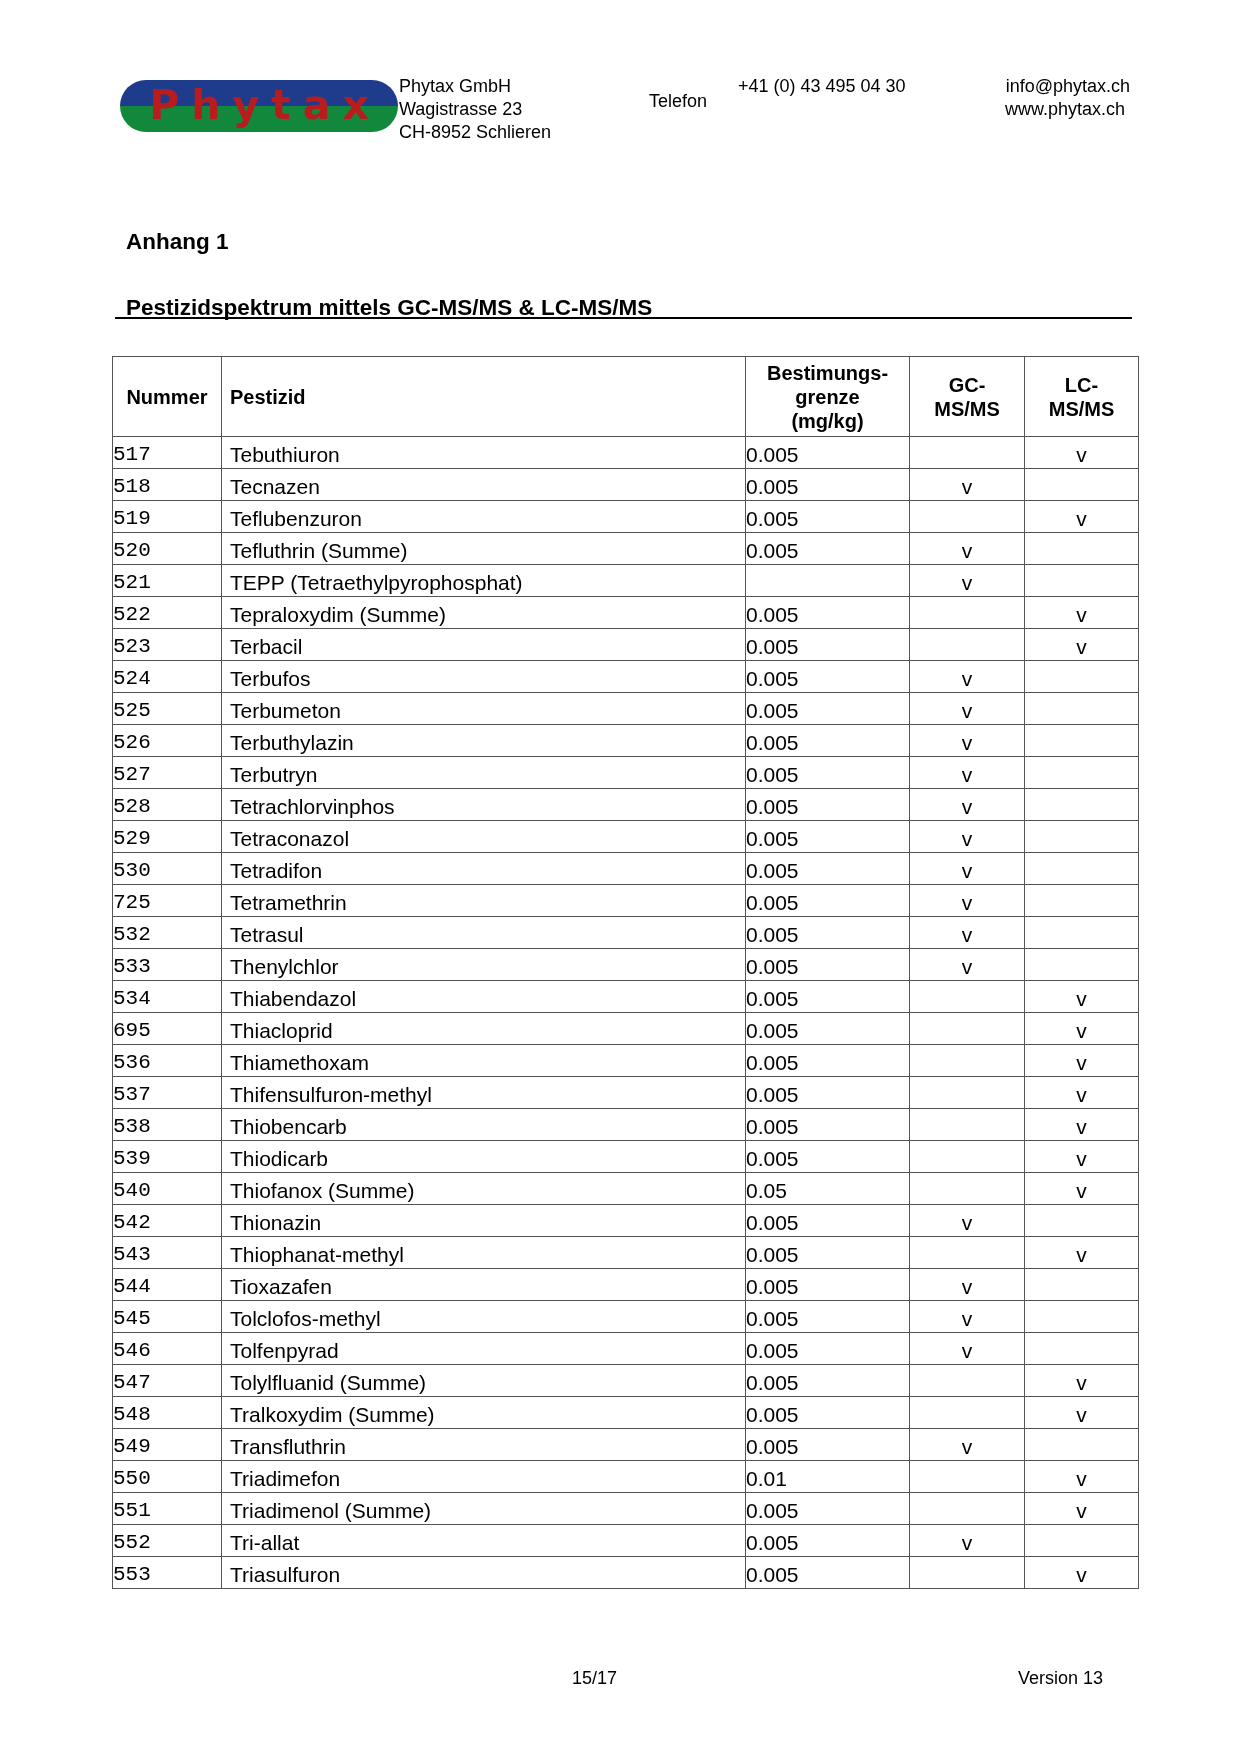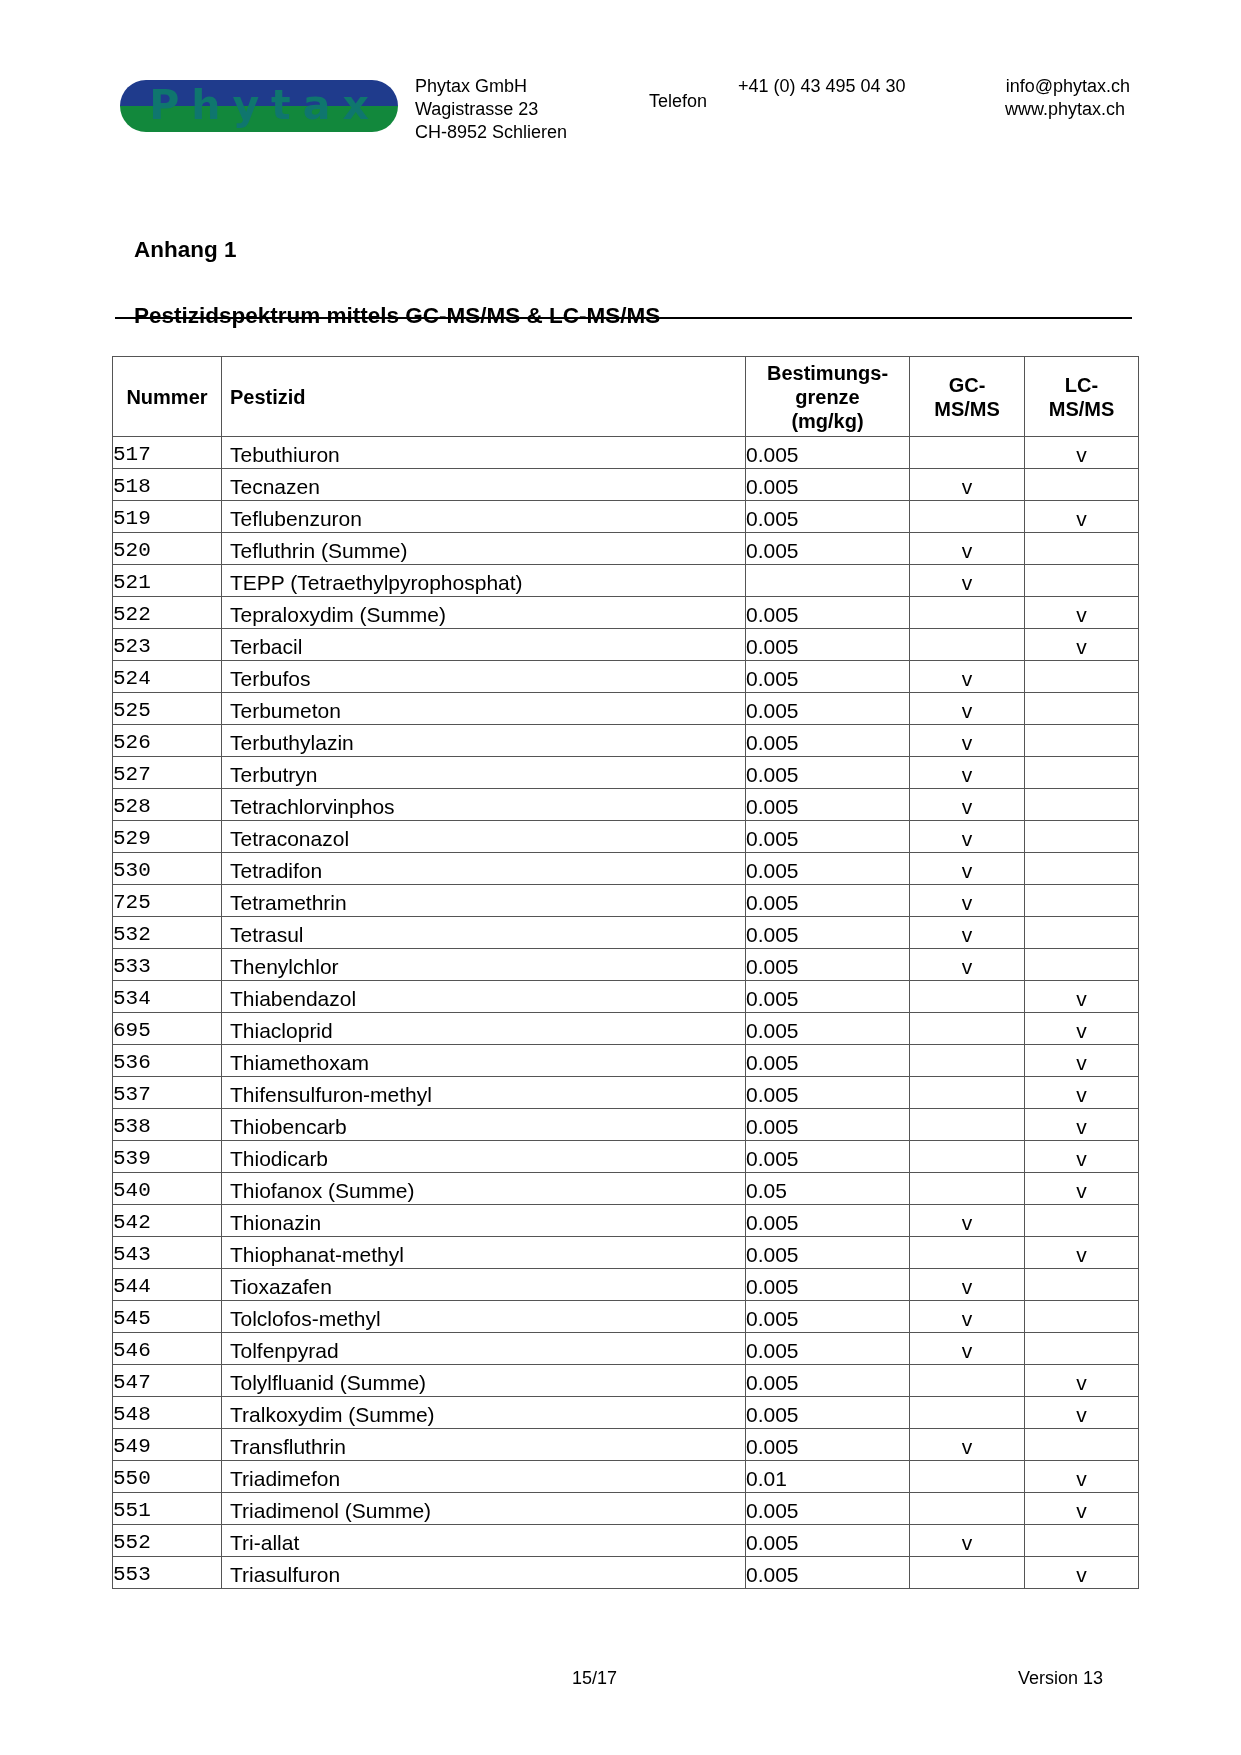--- a/index.html
+++ b/index.html
@@ -3,24 +3,24 @@
 <meta charset="utf-8">
 <style>
   html, body { margin: 0; padding: 0; background: #ffffff; }
   body { width: 1241px; height: 1755px; position: relative; overflow: hidden;
          font-family: "Liberation Sans", sans-serif; color: #000; }
   .abs { position: absolute; }
   .logo { left: 120px; top: 80px; width: 278px; height: 52px; border-radius: 26px; overflow: hidden; }
   .logo .top { position: absolute; left: 0; top: 0; width: 100%; height: 50%; background: #1f3b8c; }
   .logo .bot { position: absolute; left: 0; top: 50%; width: 100%; height: 50%; background: #12883c; }
   .logo .txt { position: absolute; left: 0; top: 0; width: 100%; height: 100%; text-align: center;
-               color: #0f766e; font-family: "DejaVu Sans", sans-serif; font-weight: bold; font-size: 41px;
+               color: #b91c1c; font-family: "DejaVu Sans", sans-serif; font-weight: bold; font-size: 41px;
                line-height: 50px; letter-spacing: 12px; text-indent: 12px; }
   .hdr { font-size: 18px; line-height: 23px; }
-  h1.t { margin: 16px; font-size: 22.5px; font-weight: bold; }
+  h1.t { margin: 8px; font-size: 22.5px; font-weight: bold; }
   .rule { left: 115px; top: 317px; width: 1017px; height: 2px; background: #000; }
   table.pt { position: absolute; left: 112px; top: 356px; width: 1026px; border-collapse: collapse; table-layout: fixed; }
   table.pt th, table.pt td { border: 1.5px solid #555; padding: 0; }
   table.pt th { height: 79px; font-weight: bold; font-size: 20px; line-height: 24px; }
   table.pt td { height: 31px; font-size: 21px; line-height: 26px; vertical-align: bottom; }
   .c { text-align: center; }
   .l { text-align: left; padding-left: 8px !important; }
   td.num { text-align: left; vertical-align: bottom; font-family: Liberation Mono, monospace; }
   td.name { padding-left: 8px !important; vertical-align: top; margin-top: 41px; }
   td.lim, td.gc, td.lc { text-align: center; vertical-align: top; }
@@ -28,21 +28,21 @@
 </style>
 </head>
 <body>
 
 <div class="abs logo">
   <div class="top"></div>
   <div class="bot"></div>
   <div class="txt">Phytax</div>
 </div>
 
-<div class="abs hdr" style="left:415px; top:75px;">
+<div class="abs hdr" style="left:399px; top:75px;">
   <div>Phytax GmbH</div>
   <div>Wagistrasse 23</div>
   <div>CH-8952 Schlieren</div>
 </div>
 
 <div class="abs hdr" style="left:649px; top:62px;margin-top:28px;">Telefon</div>
 <div class="abs hdr" style="left:738px; top:75px;">+41 (0) 43 495 04 30</div>
 
 <div class="abs hdr" style="right:111px; top:75px; text-align:right;">info@phytax.ch</div>
 <div class="abs hdr" style="right:116px; top:98px; text-align:right;">www.phytax.ch</div>

